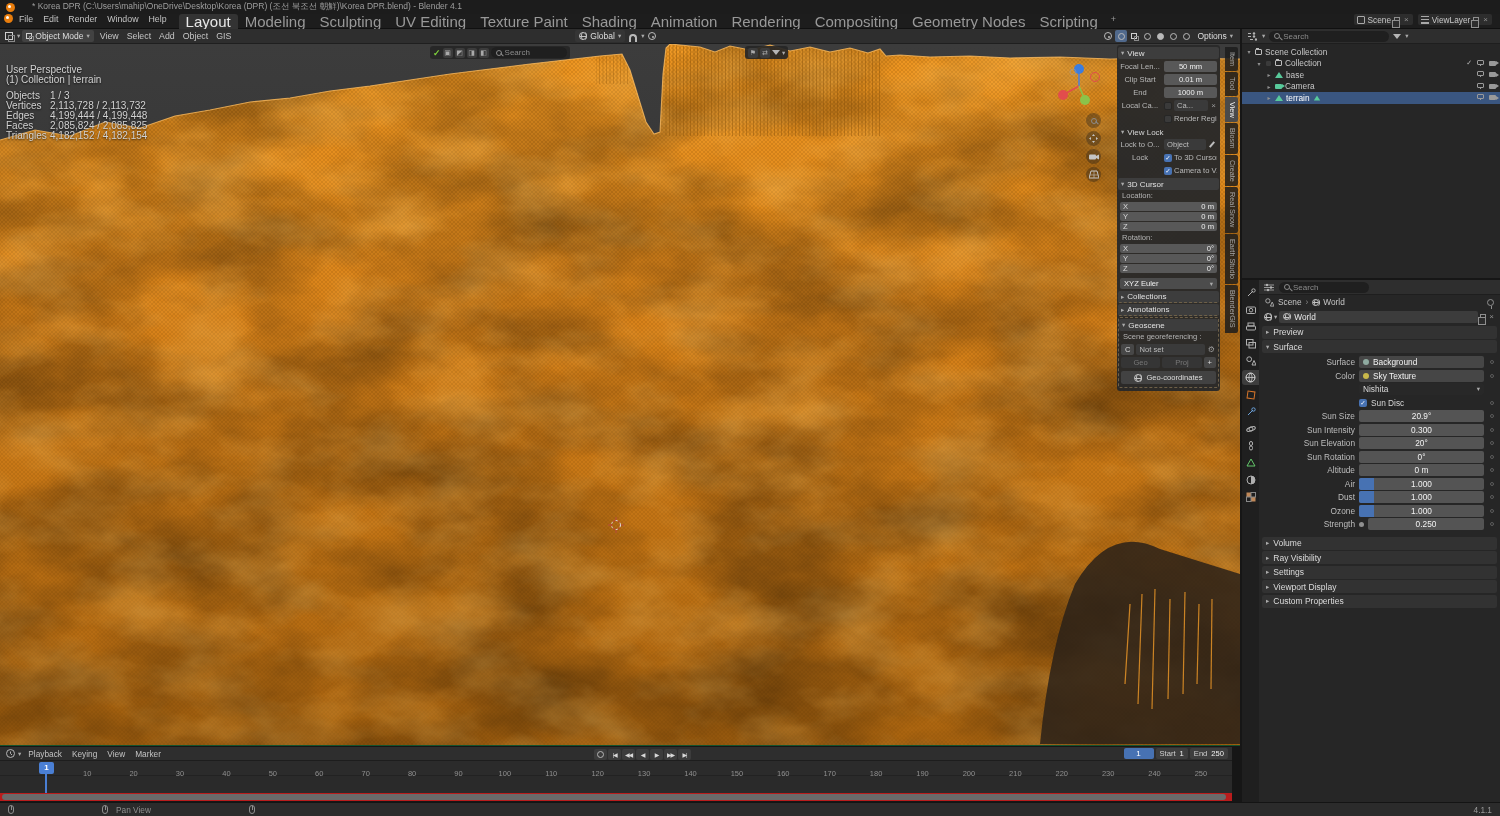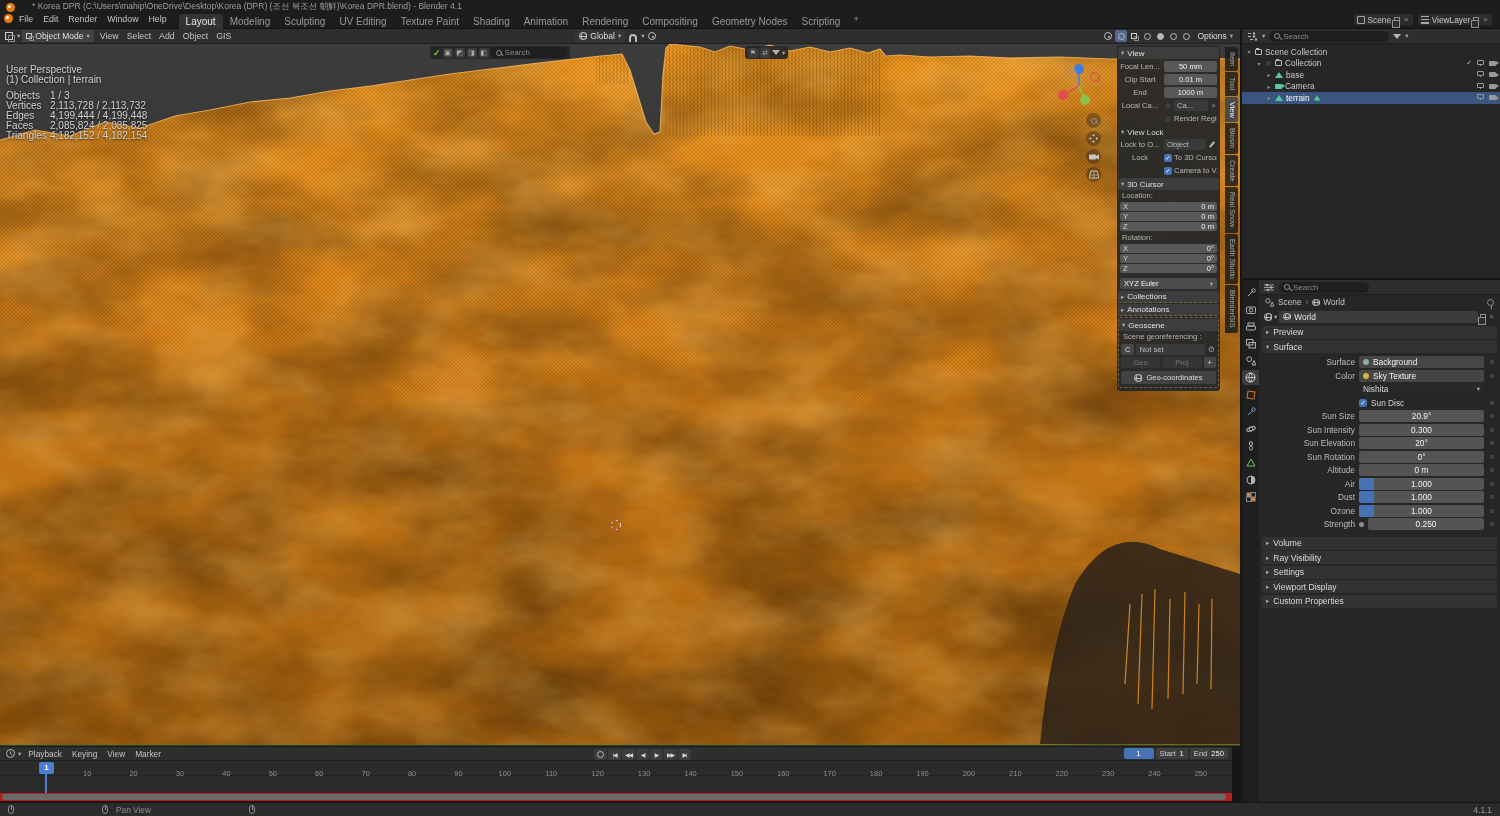--- a/index.html
+++ b/index.html
@@ -9,21 +9,21 @@
 
 
 .titlebar{position:absolute;top:0;left:0;right:0;height:14px;background:#1c1c1c;display:flex;align-items:center;gap:17px;padding:0 6px;font-size:8.5px;color:#9e9e9e}
 .blogo{width:9px;height:9px;border-radius:50%;background:#e87d0d;position:relative;flex:0 0 auto}
 .blogo::after{content:"";position:absolute;left:2px;top:2px;width:3px;height:3px;border-radius:50%;background:#fff}
 
 
 .topbar{position:absolute;top:14px;left:0;right:0;height:15px;background:#1d1d1d;display:flex;align-items:flex-start;padding:0 4px;gap:1px;border-bottom:1px solid #101010}
 .menu-item{padding:0 5px;font-size:8.8px;color:#c3c3c3;border-radius:2px;cursor:default}
 .ws-tabs{display:flex;margin-left:6px}
-.ws-tab{padding:0 7px;height:15px;line-height:15px;font-size:10px;color:#989898;border-radius:3px 3px 0 0}
+.ws-tab{padding:0 7px;height:15px;line-height:15px;font-size:15px;color:#989898;border-radius:3px 3px 0 0}
 .ws-tabs .ws-tab:first-child{background:#333333;color:#e8e8e8}
 .ws-add{padding:0 5px;color:#9a9a9a;font-size:9px}
 .tb-spacer{flex:1}
 .selector{height:11px;background:#2d2d2d;border-radius:2px;display:flex;align-items:center;gap:3px;padding:0 3px;font-size:8.3px;color:#c8c8c8;margin-right:4px}
 .mini-btn{color:#8f8f8f;font-size:8px;padding:0 1px}
 .copyi{width:6px;height:6px;border:1px solid #8f8f8f;position:relative}
 .copyi::after{content:"";position:absolute;left:-3px;top:2px;width:6px;height:6px;border:1px solid #8f8f8f;background:#2d2d2d}
 .sicon{width:8px;height:8px;display:inline-block;position:relative}
 .sicon.scene{border:1px solid #a8a8a8;border-radius:1px}
 .sicon.layers{background:linear-gradient(#a8a8a8 1.5px,transparent 1.5px,transparent 3px,#a8a8a8 3px,#a8a8a8 4.5px,transparent 4.5px,transparent 6px,#a8a8a8 6px)}

